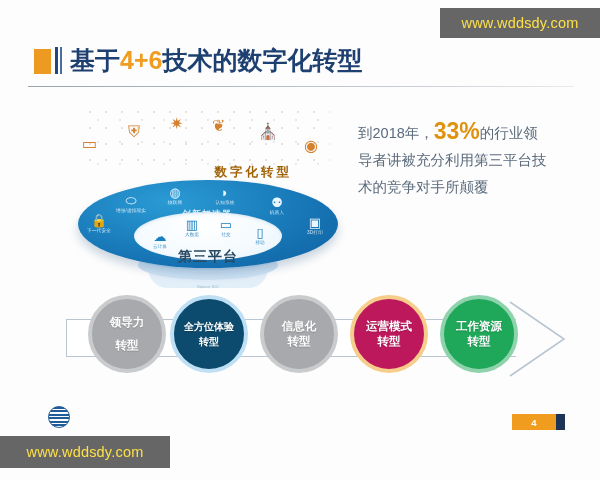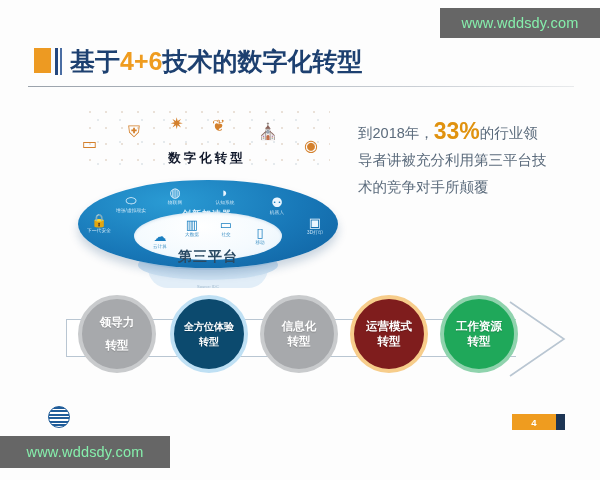--- a/index.html
+++ b/index.html
@@ -11,22 +11,22 @@
     position:relative;
   }
   .slide{
     position:absolute;left:0;top:0;width:600px;height:480px;
     background:#fdfdfd;
     overflow:hidden;
   }
 
   
   .title-row{
-    position:absolute;left:34px;top:48px;
-    display:flex;align-items:flex-start;height:34px;
+    position:absolute;left:34px;top:40px;
+    display:flex;align-items:flex-end;height:34px;
   }
   .tsq{width:17px;height:25px;background:#ed9a22;}
   .tbar{width:3px;height:27px;background:#24477e;margin-left:4px;}
   .tbar2{width:2px;height:27px;background:#4a6da3;margin-left:2px;}
   .title-text{
     margin-left:8px;
     font-size:25px;font-weight:bold;
     color:#1d4070;
     letter-spacing:0px;
     white-space:nowrap;
@@ -61,22 +61,22 @@
     background-size:16px 16px,22px 22px;
   }
   .ind-icons{
     position:absolute;left:10px;top:8px;width:252px;height:46px;
   }
   .ind-icons .ic{
     position:absolute;color:#d4802c;font-size:16px;line-height:16px;
     text-align:center;
   }
   .dx-label{
-    position:absolute;left:50px;top:42px;width:170px;text-align:center;
-    font-size:12.5px;font-weight:bold;color:#0f172a;letter-spacing:3px;
+    position:absolute;left:50px;top:56px;width:170px;text-align:right;
+    font-size:12.5px;font-weight:bold;color:#a16207;letter-spacing:3px;
   }
 
   
   .base3{
     position:absolute;left:76px;top:150px;width:120px;height:30px;
     background:#e2eef8;border-radius:50%/100%;
     border-bottom-left-radius:60px;border-bottom-right-radius:60px;
   }
   .base2{
     position:absolute;left:66px;top:142px;width:140px;height:30px;
@@ -143,23 +143,23 @@
     position:absolute;top:0;width:78px;height:78px;border-radius:50%;
     box-sizing:border-box;
     display:flex;flex-direction:column;align-items:center;justify-content:center;
     color:#ffffff;font-size:11.5px;font-weight:bold;line-height:15px;
     text-align:center;
     text-shadow:0 1px 1px rgba(0,0,0,.18);
   }
   .circ span{display:block;}
   .c-gray{background:#a7a9ac;border:4px solid #c9cbcd;}
   .c-blue{background:#0c4a6e;border:4px solid #bfe0f4;}
-  .c-orange{background:#7f1d1d;border:4px solid #f7cd8b;}
+  .c-orange{background:#be185d;border:4px solid #f7cd8b;}
   .c-green{background:#1fa85a;border:4px solid #8fd3ad;}
-  .c1{left:18px;gap:8px;}
+  .c1{left:28px;gap:8px;}
   .c2{left:110px;}
   .c3{left:200px;text-align:right;}
   .c4{left:290px;}
   .c5{left:380px;}
   .circ.small{font-size:10px;}
 
   
   .logo{
     position:absolute;left:48px;top:406px;
     display:flex;align-items:center;
@@ -185,21 +185,21 @@
     font-size:9.5px;font-weight:bold;
     display:flex;align-items:center;justify-content:center;
   }
   .pagetab{
     position:absolute;left:556px;top:414px;width:9px;height:16px;
     background:#1d3554;
   }
 
   
   .wm{
-    position:absolute;background:#666666;color:#86efac;
+    position:absolute;background:#666666;color:#fde047;
     font-size:14.5px;letter-spacing:.2px;
     display:flex;align-items:center;justify-content:center;
   }
   .wm-top{right:0;top:8px;width:160px;height:30px;}
   .wm-bottom{left:0;bottom:12px;width:170px;height:32px;}
 </style>
 </head>
 <body>
 
 <div class="slide">

